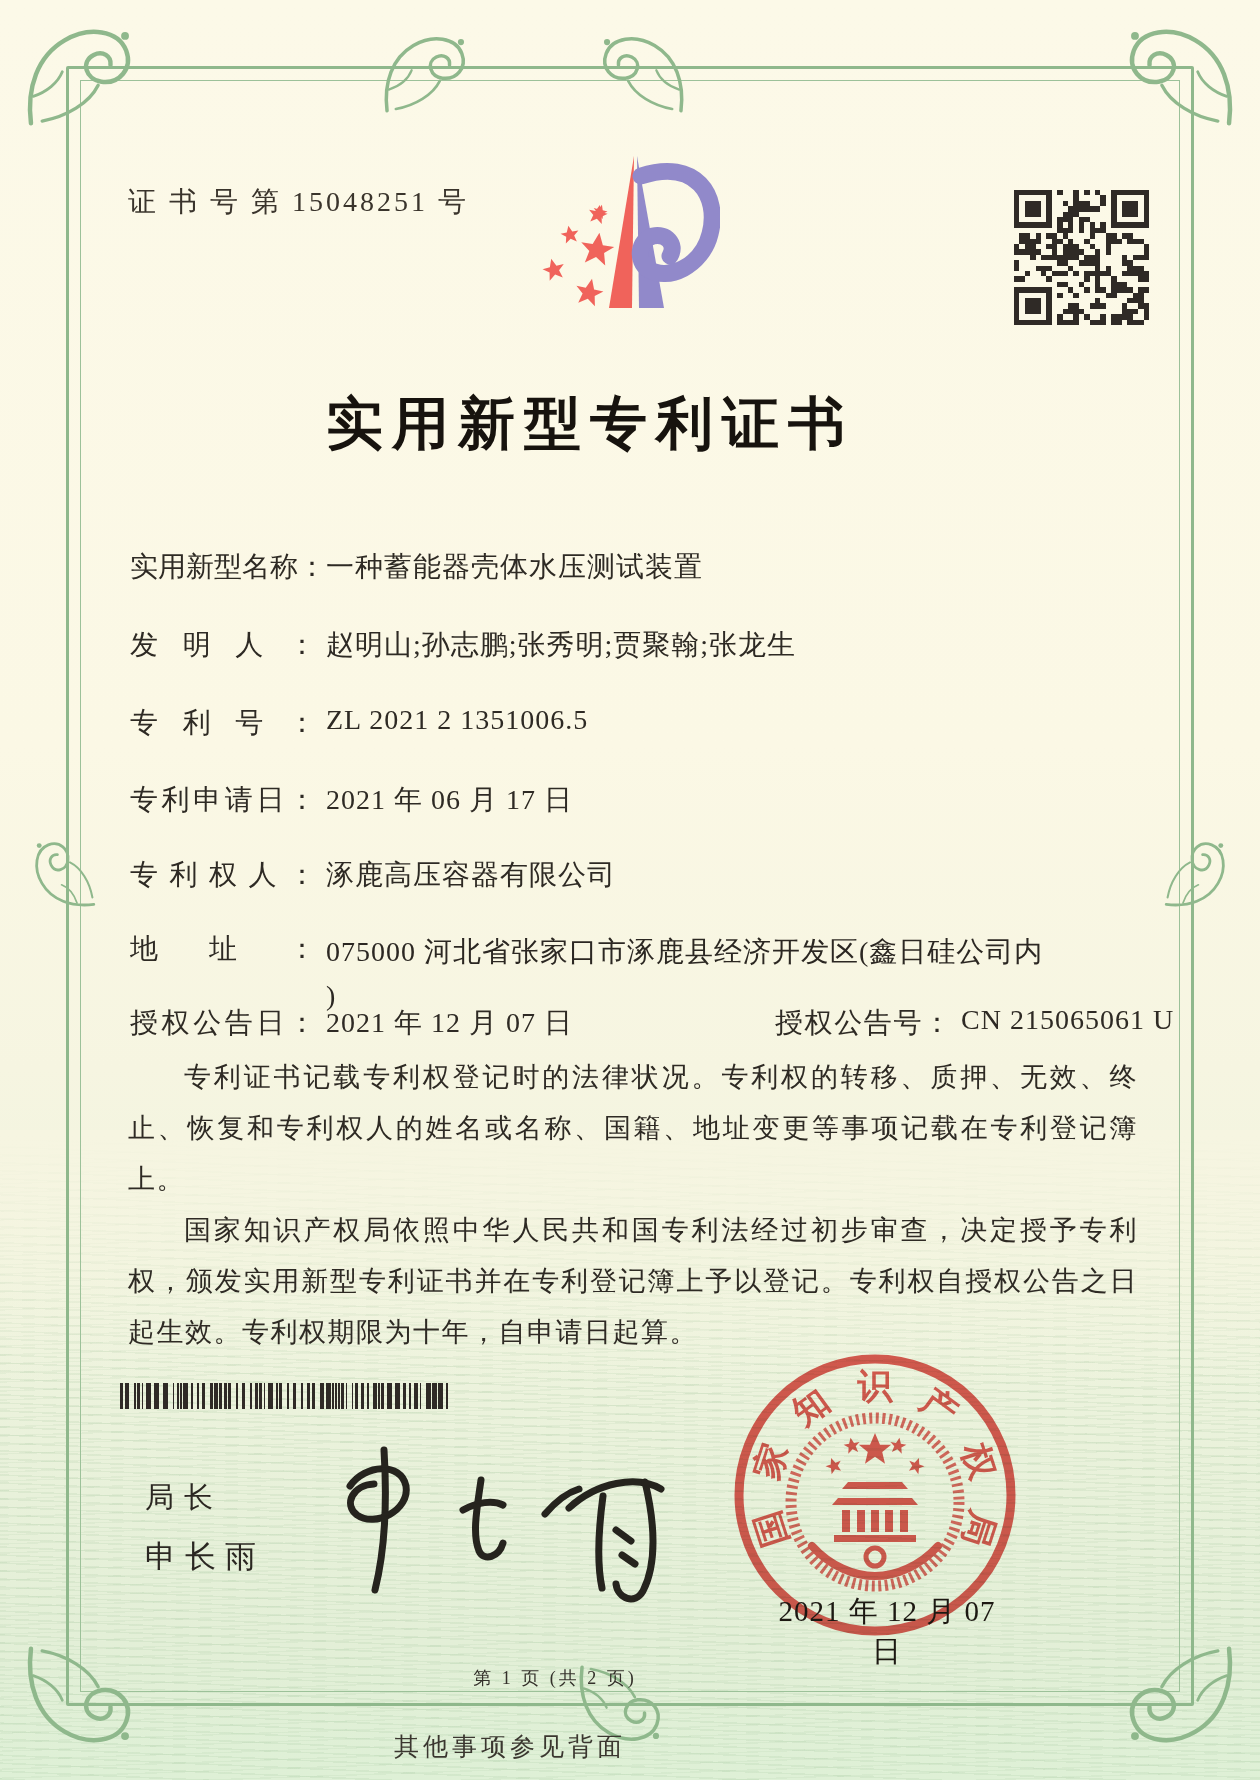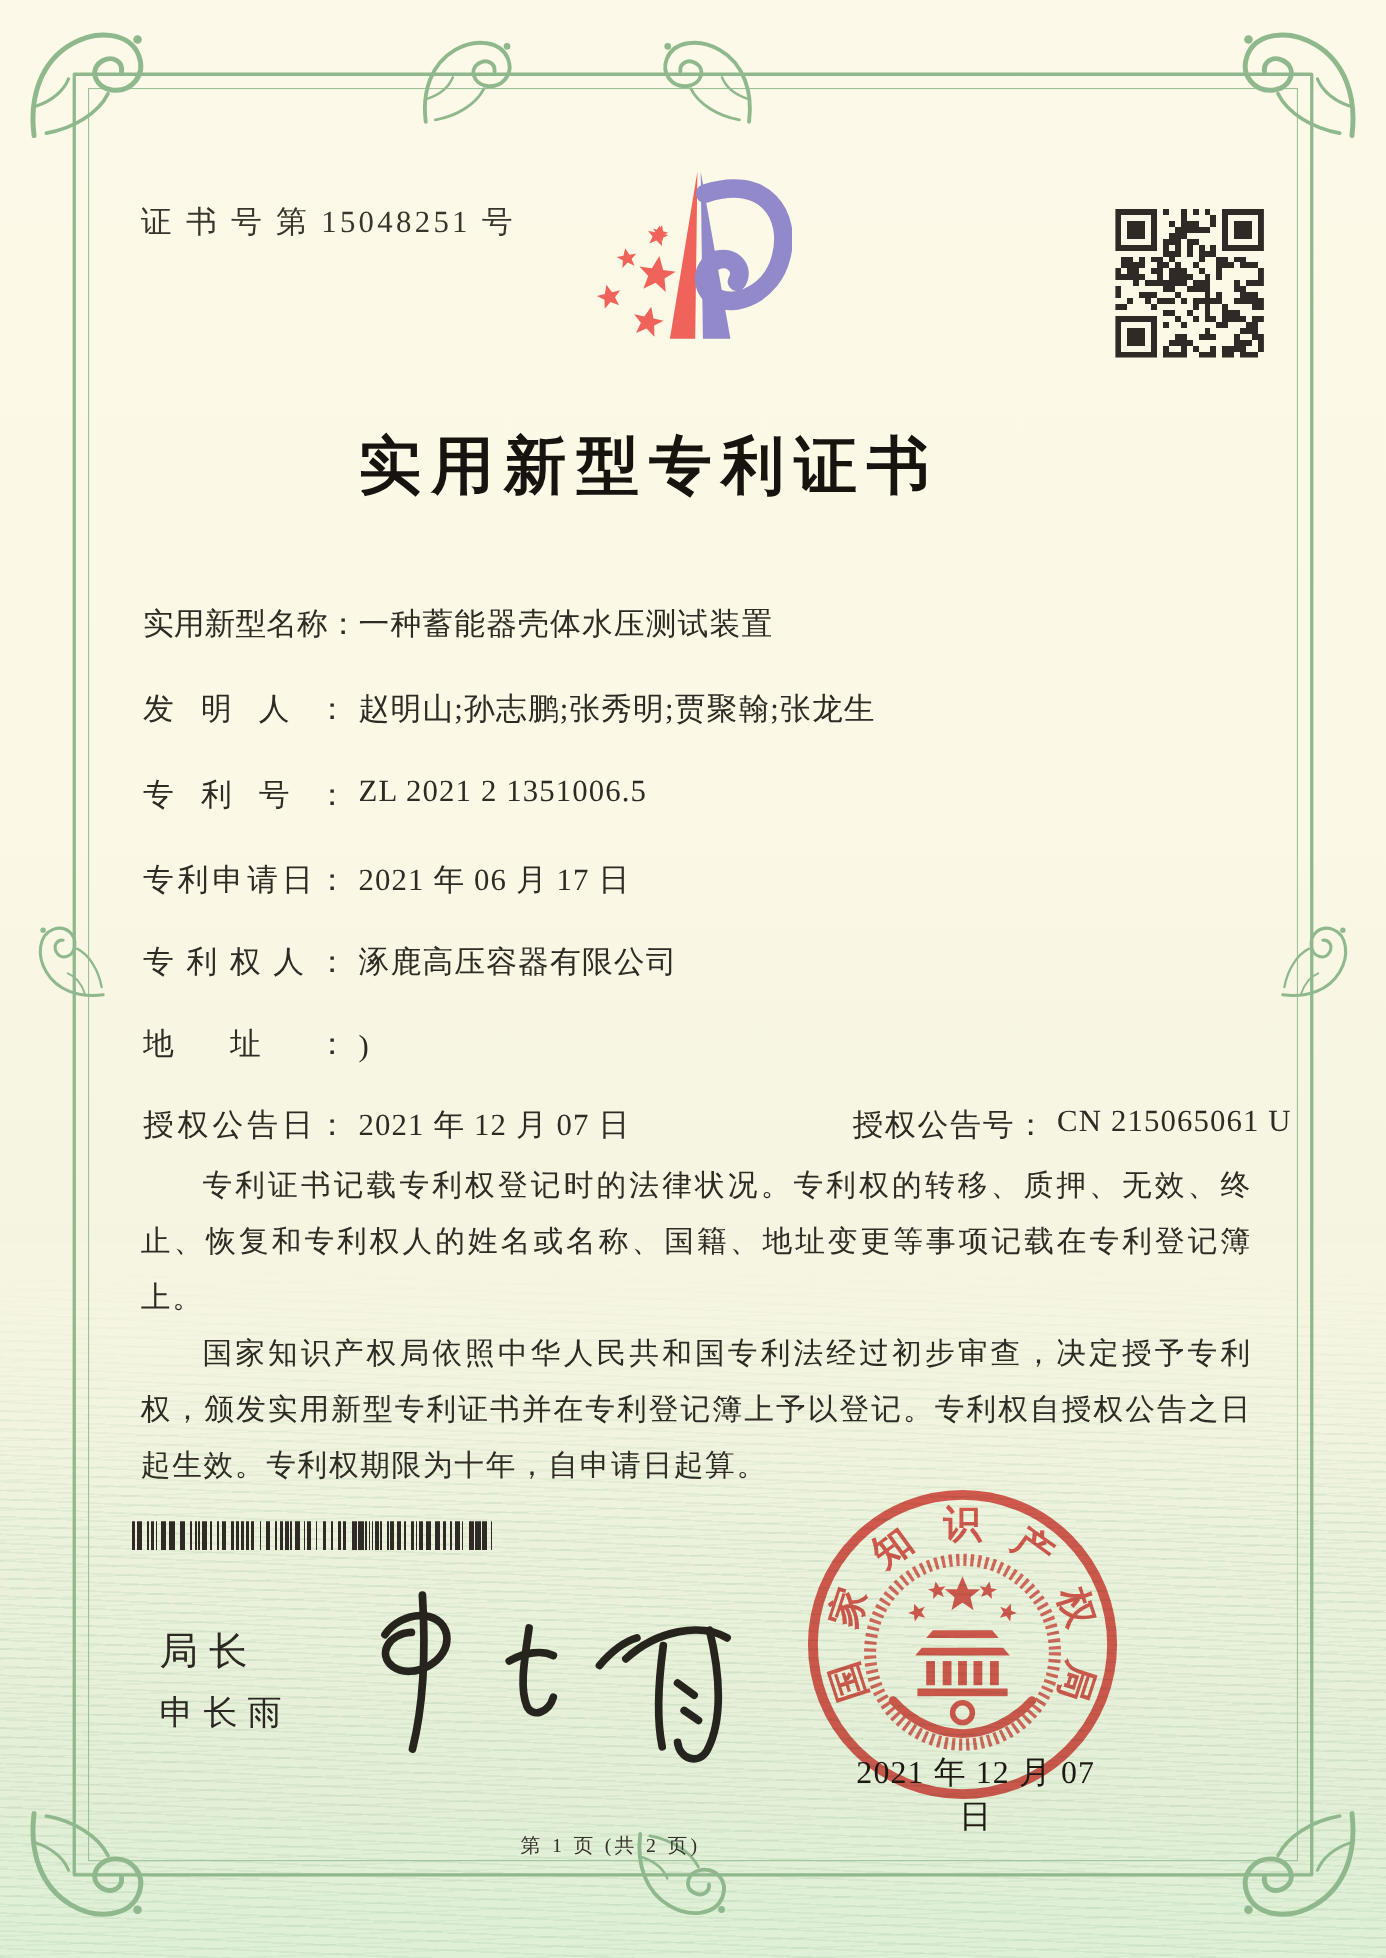--- a/index.html
+++ b/index.html
@@ -63,21 +63,21 @@
   .fval{margin-left:10px;letter-spacing:1px;color:#2e2a24;}
   .addr-val{display:inline-block;vertical-align:top;margin-left:10px;letter-spacing:1px;white-space:normal;width:830px;}
   .addr-val div{line-height:44px;}
   .grant2{position:absolute;left:645px;top:0;}
   .bodytext{
     position:absolute;left:128px;top:1052px;width:1010px;
     font-size:27px;line-height:51px;letter-spacing:1.5px;text-align:justify;color:#2e2a24;
   }
   .bodytext p{margin:0;text-indent:56px;}
   .barcode{position:absolute;left:120px;top:1383px;width:334px;height:26px;}
-  .officer-title{position:absolute;left:145px;top:1478px;font-size:35px;letter-spacing:10px;}
+  .officer-title{position:absolute;left:145px;top:1478px;font-size:29px;letter-spacing:10px;}
   .officer-name{position:absolute;left:145px;top:1536px;font-size:31px;letter-spacing:9px;}
   .signature{position:absolute;left:305px;top:1438px;width:360px;height:170px;}
   .seal{
     position:absolute;left:730px;top:1350px;width:290px;height:290px;
     mix-blend-mode:multiply;opacity:0.92;
   }
   .seal-chars{position:absolute;left:0;top:0;right:0;bottom:0;}
   .seal-chars span{
     position:absolute;left:50%;top:50%;
     font-size:35px;font-weight:700;color:#dd4f4a;
@@ -432,21 +432,21 @@
         <span>权</span>
         <span>人</span>
         <span>：</span>
       </span><span class="fval">涿鹿高压容器有限公司</span>
   </div>
   <div class="frow" style="top:930px">
     <span class="jlabel">
         <span>地</span>
         <span>址</span>
         <span>：</span>
-      </span><span class="addr-val"><div>)</div></span>
+      </span><span class="addr-val"><div>075000  河北省张家口市涿鹿县经济开发区(鑫日硅公司内</div><div>)</div></span>
   </div>
   <div class="frow" style="top:1004px">
     <span class="jlabel">
         <span>授</span>
         <span>权</span>
         <span>公</span>
         <span>告</span>
         <span>日</span>
         <span>：</span>
       </span><span class="fval">2021 年 12 月 07 日</span>
@@ -579,13 +579,14 @@
         <span style="transform: translate(-50%, -50%) rotate(0deg) translateY(-109px);">识</span>
         <span style="transform: translate(-50%, -50%) rotate(36deg) translateY(-109px);">产</span>
         <span style="transform: translate(-50%, -50%) rotate(72deg) translateY(-109px);">权</span>
         <span style="transform: translate(-50%, -50%) rotate(108deg) translateY(-109px);">局</span>
       </div>
   </div>
 
   <div class="issue-date">2021 年 12 月 07 日</div>
 
   <div class="page-indicator">第 1 页 (共 2 页)</div>
+  <div class="back-note">其他事项参见背面</div>
 </div>
 
 </body></html>

